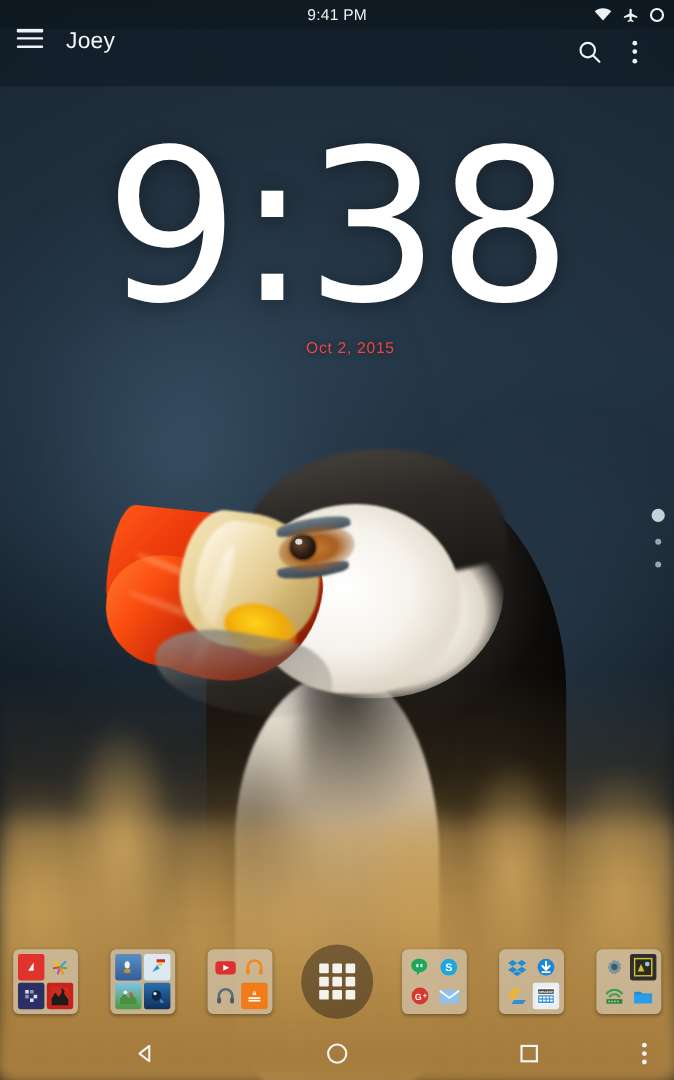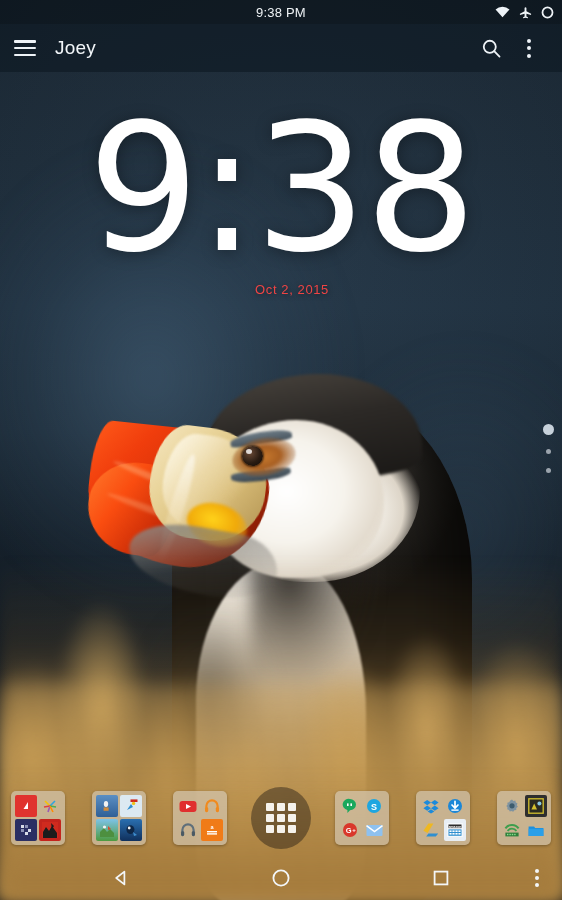--- a/index.html
+++ b/index.html
@@ -291,21 +291,21 @@
     height: 24px;
     display: flex; align-items: center; gap: 9px;
   }
   #status-icons svg { display: block; }
 
   
   #action-bar {
     position: absolute; left: 0; top: 24px;
     width: 562px; height: 48px;
     background: rgba(13,24,34,0.62);
-    display: flex; align-items: center;
+    display: flex; align-items: flex-start;
     padding: 0 14px;
     z-index: 38;
   }
   .hamburger {
     width: 22px; height: 16px;
     display: flex; flex-direction: column; justify-content: space-between;
     cursor: pointer;
   }
   .hamburger span {
     display: block; height: 2.5px; width: 100%;
@@ -483,21 +483,21 @@
     <div class="puffin-eye"></div>
     <div class="puffin-eye-hi"></div>
 
     <div class="wheat-dark-gap"></div>
     <div class="wheat"></div>
     <div class="wheat2"></div>
     <div class="wheat3"></div>
   </div>
 
   <div id="status-bar">
-    <div id="status-time">9:38 PM</div>
+    <div id="status-time">9:41 PM</div>
     <div id="status-icons">
       <span>
         <svg width="15" height="12" viewBox="0 0 16 12">
           <path d="M8 11.5 L0.6 3.3 A11 11 0 0 1 15.4 3.3 Z" fill="#eef3f7"></path>
         </svg>
       </span>
       <span>
         <svg width="13" height="13" viewBox="0 0 14 14">
           <path d="M13 8.4 L8 5.6 V2.1 A1.1 1.1 0 0 0 6 2.1 V5.6 L1 8.4 V9.8 L6 8.4 V11.2 L4.4 12.2 V13.2 L7 12.6 L9.6 13.2 V12.2 L8 11.2 V8.4 L13 9.8 Z" fill="#eef3f7"></path>
         </svg>

